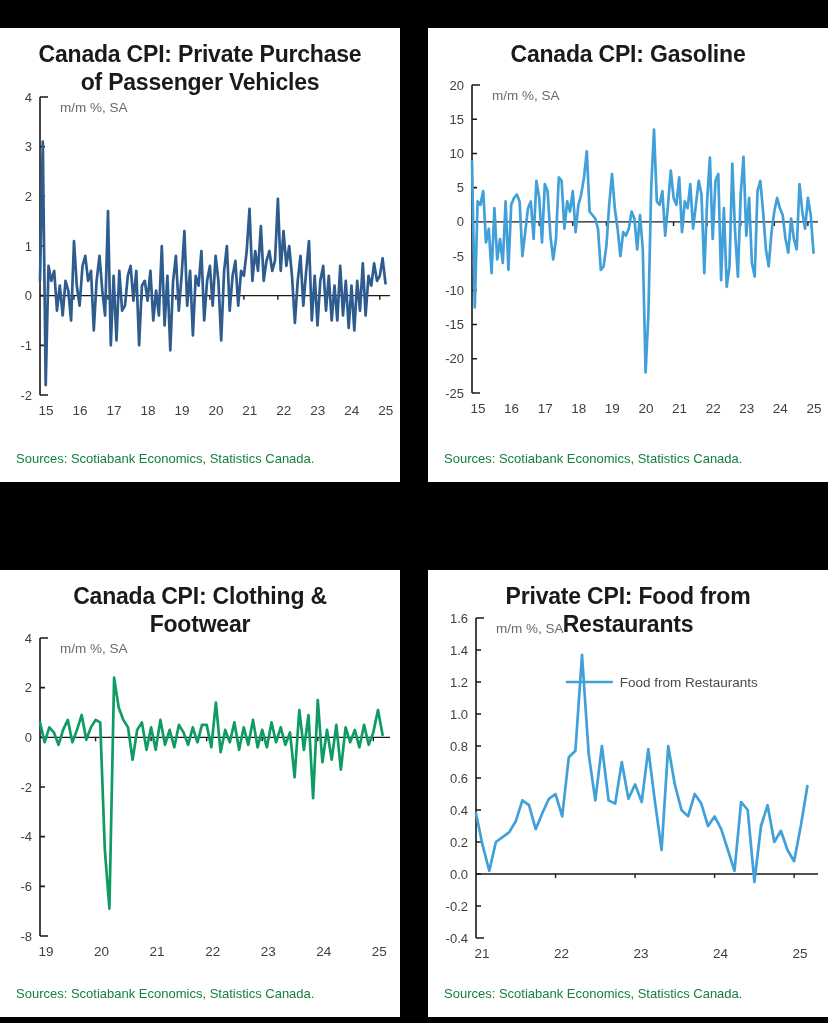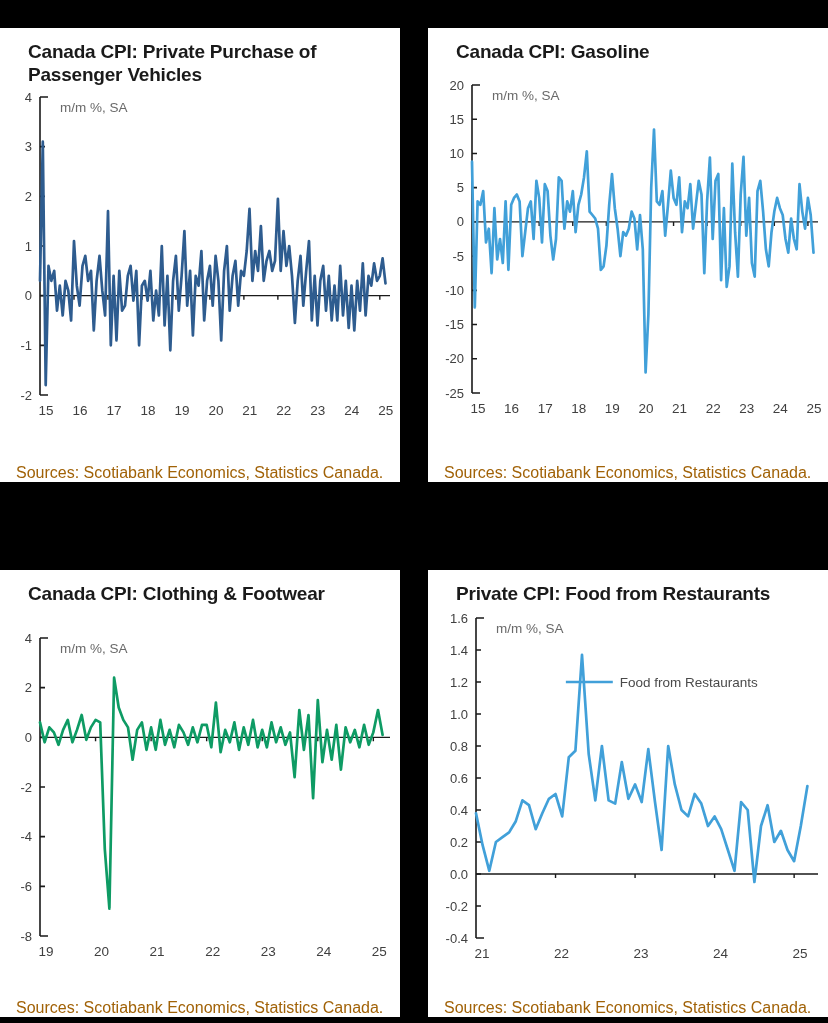--- a/index.html
+++ b/index.html
@@ -4,24 +4,24 @@
 <style>
   html,body{margin:0;padding:0;background:#000;}
   #frame{position:relative;width:828px;height:1023px;background:#000;overflow:hidden;
          font-family:"Liberation Sans","DejaVu Sans",sans-serif;}
   .panel{position:absolute;background:#fff;}
   .p0{left:0;top:28px;width:400px;height:454px;}
   .p1{left:428px;top:28px;width:400px;height:454px;}
   .p2{left:0;top:570px;width:400px;height:447px;}
   .p3{left:428px;top:570px;width:400px;height:447px;}
   .title{position:absolute;top:12px;left:0;width:100%;box-sizing:border-box;padding:0 28px;
-         margin:0;text-align:left;font-size:19px;line-height:1.22;font-weight:700;color:#1a1a1a;
+         margin:0;text-align:center;font-size:23px;line-height:1.22;font-weight:700;color:#1a1a1a;
          letter-spacing:-0.2px;}
   .chart{position:absolute;inset:0;width:100%;height:100%;}
-  .sources{position:absolute;left:16px;bottom:0;font-size:16px;color:#a16207;}
+  .sources{position:absolute;left:16px;bottom:16px;font-size:13px;color:#15803d;}
   svg text{font-family:"Liberation Sans","DejaVu Sans",sans-serif;}
 </style>
 </head>
 <body>
 
 <div id="frame">
 
   <section class="panel p0">
     <svg class="chart" viewBox="0 0 400 454">
         <text x="32" y="371.5" text-anchor="end" font-size="13" fill="#404040">-2</text>

